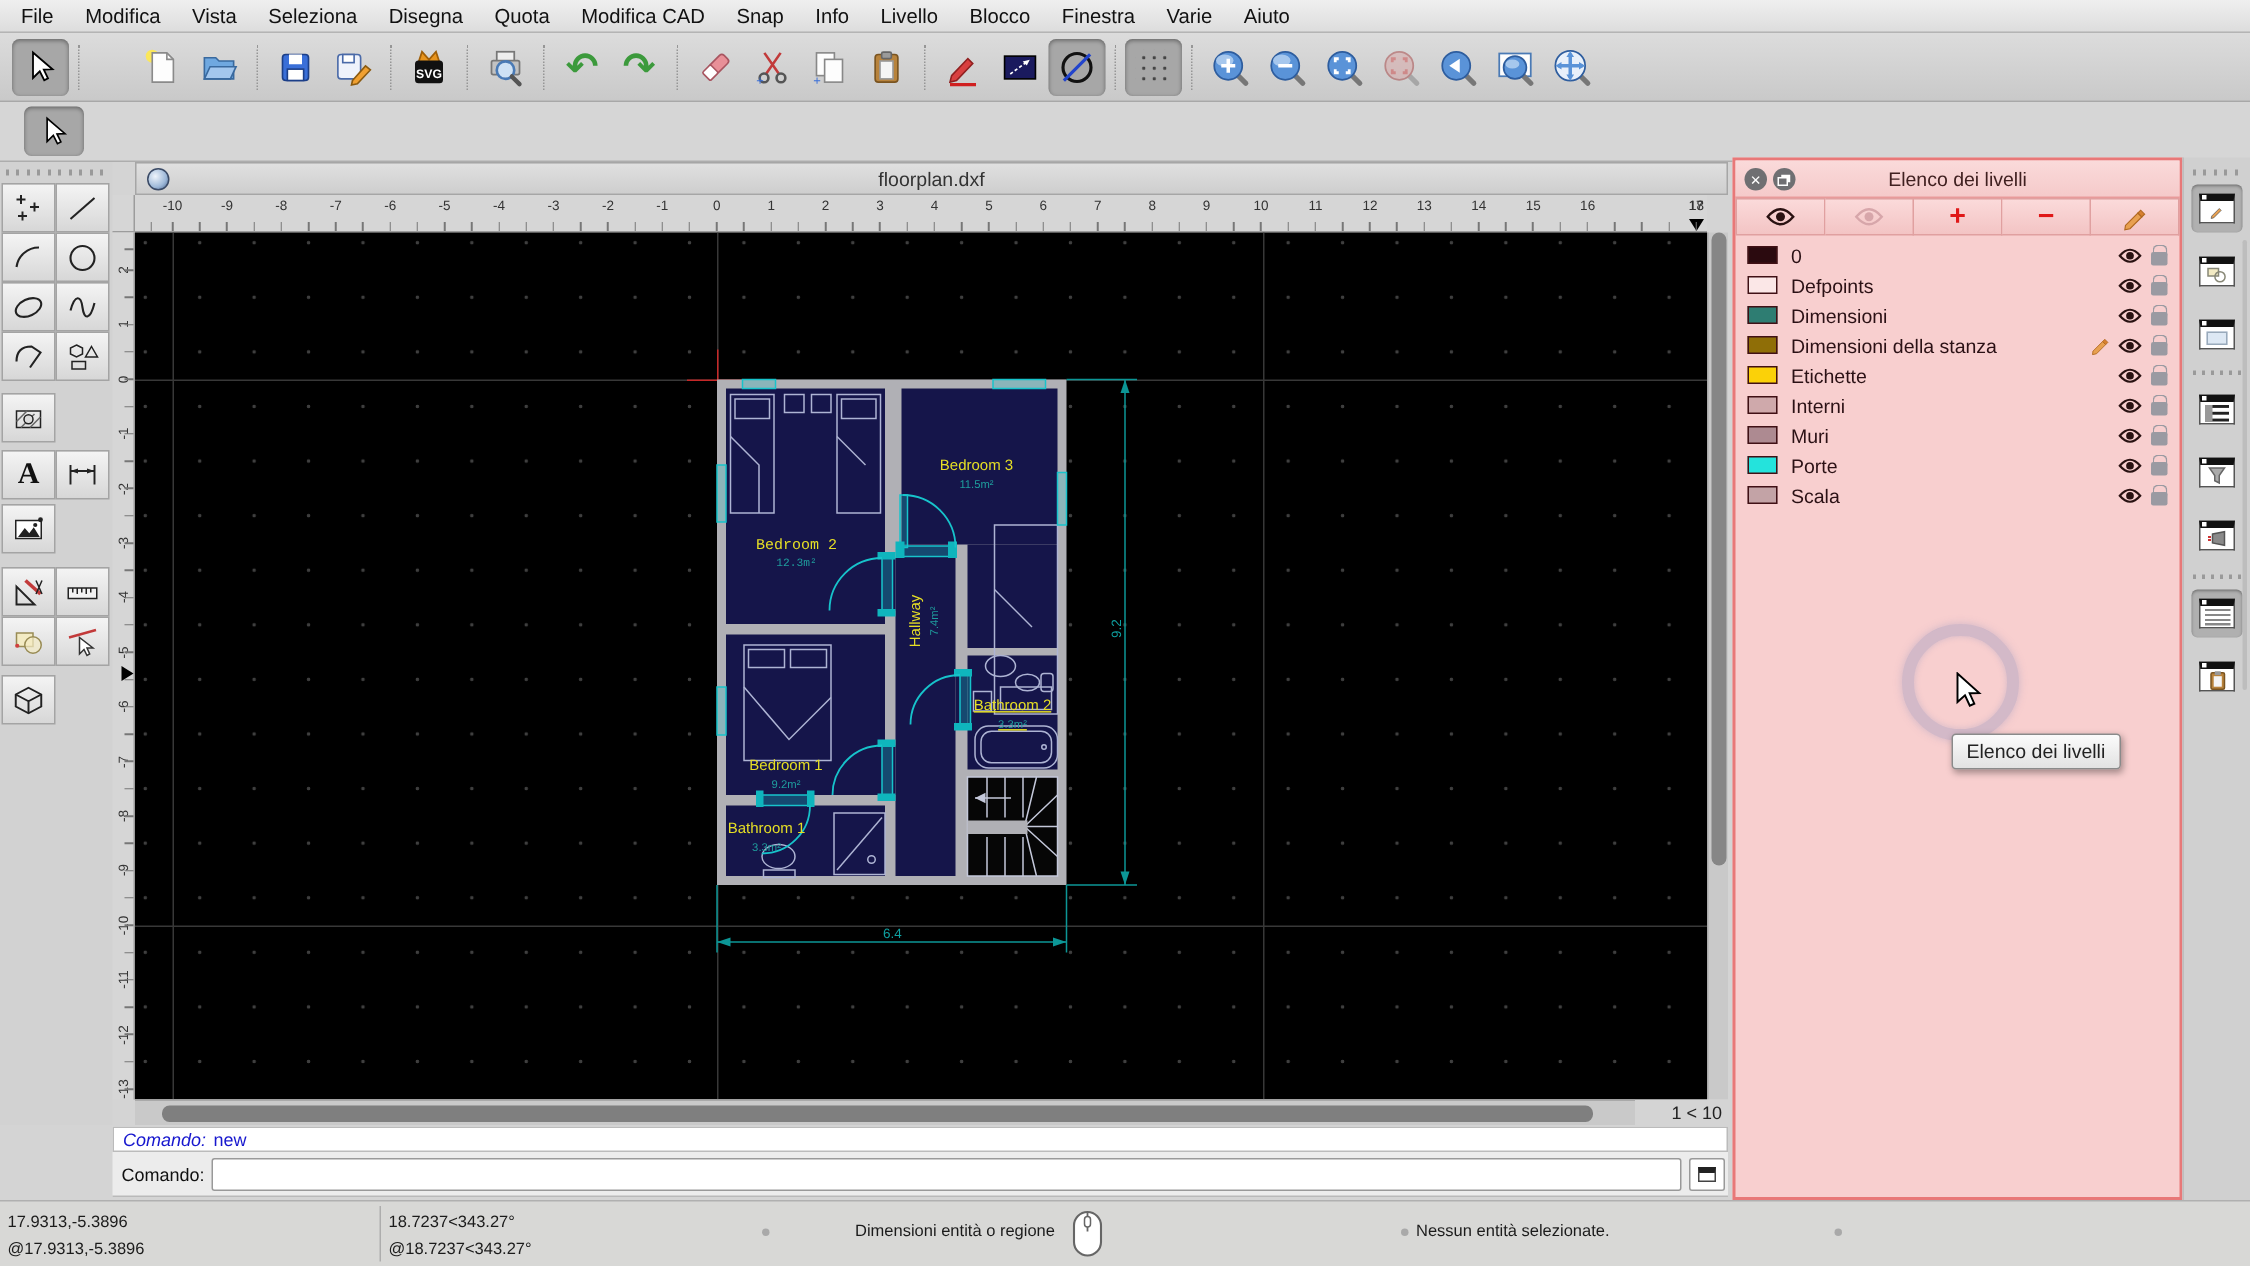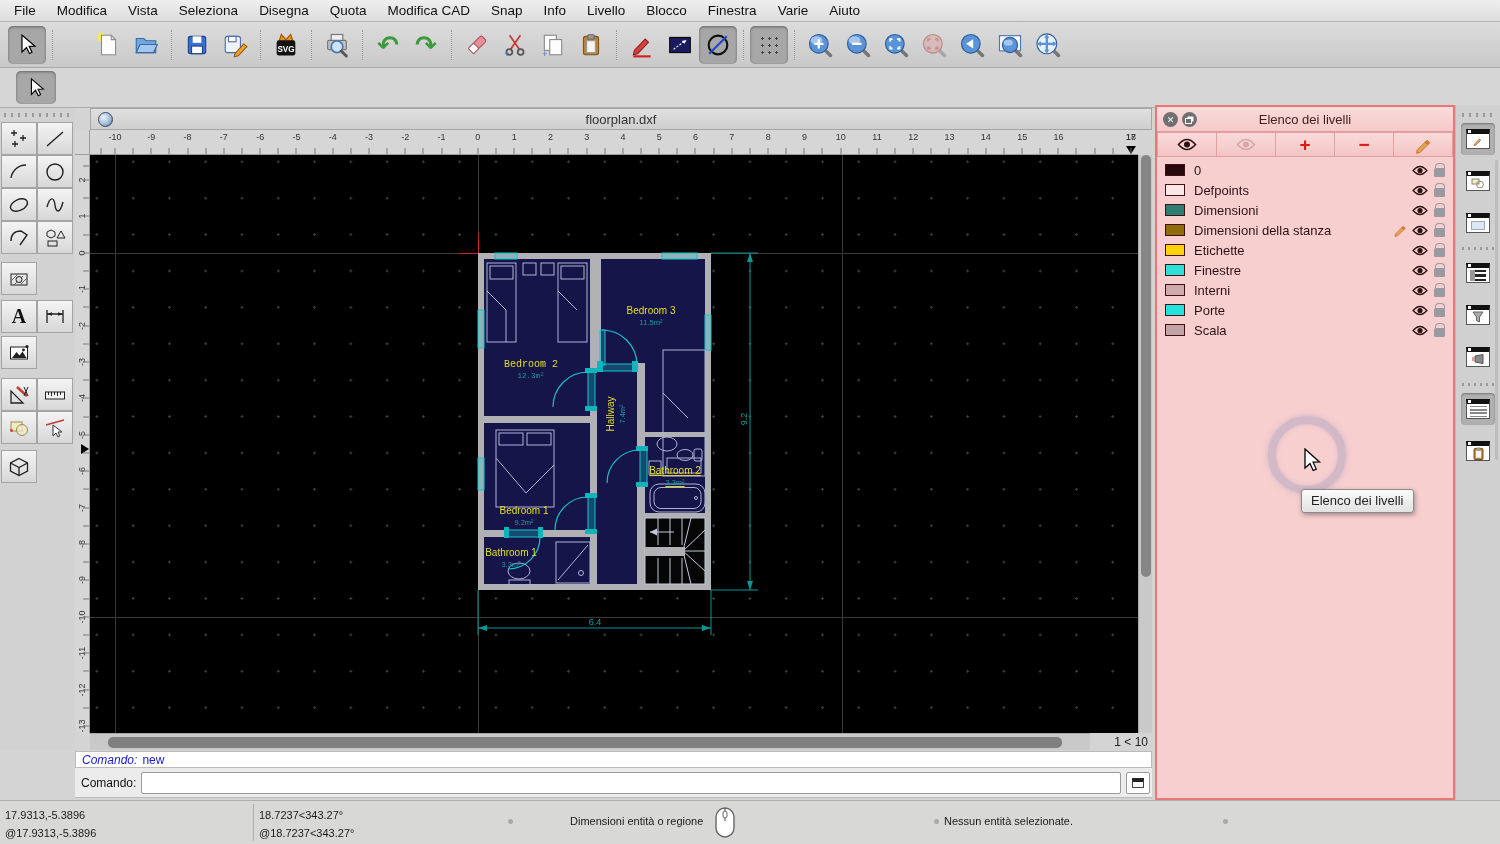--- a/index.html
+++ b/index.html
@@ -779,36 +779,36 @@
           <svg width="16" height="11" viewBox="0 0 20 13">
             <path d="M1.5 6.5 Q10 -3.5 18.5 6.5 Q10 16.5 1.5 6.5 Z" fill="none" stroke="#2a1212" stroke-width="1.8"></path>
             <circle cx="10" cy="6.5" r="3.2" fill="#2a1212"></circle>
           </svg>
         </span>
         <span class="lr-ico" style="width:18px;margin-right:4px;">
           <span class="lock"></span>
         </span>
       </div>
       <div class="layer-row">
-        <span class="layer-swatch" style="background:#2fdfd9"></span>
-        <span class="layer-name">Finestre</span>
+        <span class="layer-swatch" style="background:#cfa9ab"></span>
+        <span class="layer-name">Interni</span>
         <span class="lr-ico"></span>
         <span class="lr-ico">
           <svg width="16" height="11" viewBox="0 0 20 13">
             <path d="M1.5 6.5 Q10 -3.5 18.5 6.5 Q10 16.5 1.5 6.5 Z" fill="none" stroke="#2a1212" stroke-width="1.8"></path>
             <circle cx="10" cy="6.5" r="3.2" fill="#2a1212"></circle>
           </svg>
         </span>
         <span class="lr-ico" style="width:18px;margin-right:4px;">
           <span class="lock"></span>
         </span>
       </div>
       <div class="layer-row">
-        <span class="layer-swatch" style="background:#cfa9ab"></span>
-        <span class="layer-name">Interni</span>
+        <span class="layer-swatch" style="background:#ad8a91"></span>
+        <span class="layer-name">Muri</span>
         <span class="lr-ico"></span>
         <span class="lr-ico">
           <svg width="16" height="11" viewBox="0 0 20 13">
             <path d="M1.5 6.5 Q10 -3.5 18.5 6.5 Q10 16.5 1.5 6.5 Z" fill="none" stroke="#2a1212" stroke-width="1.8"></path>
             <circle cx="10" cy="6.5" r="3.2" fill="#2a1212"></circle>
           </svg>
         </span>
         <span class="lr-ico" style="width:18px;margin-right:4px;">
           <span class="lock"></span>
         </span>

